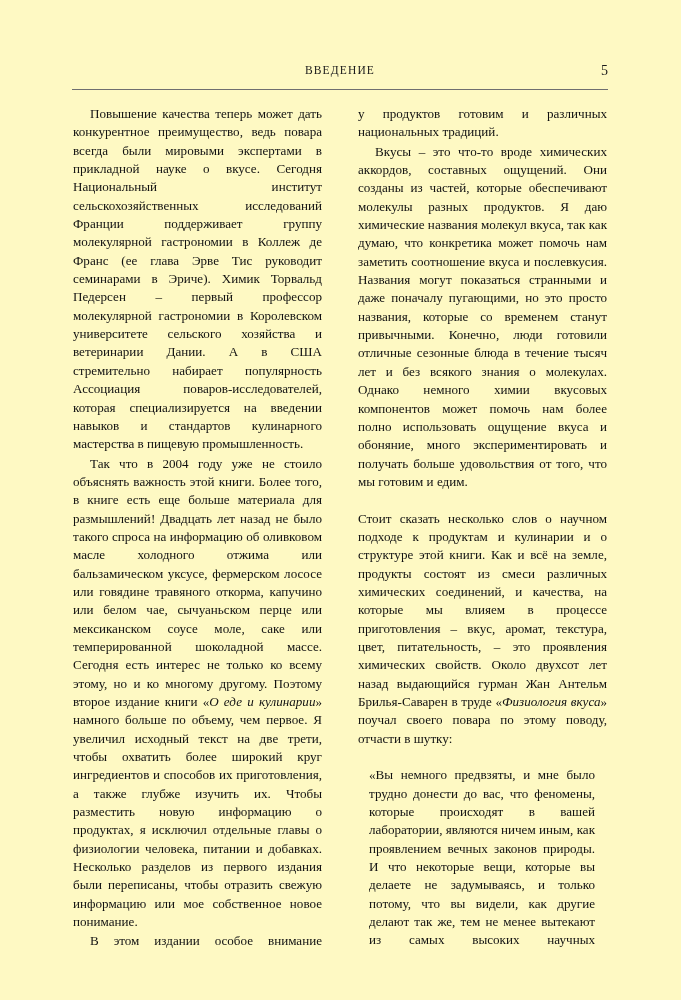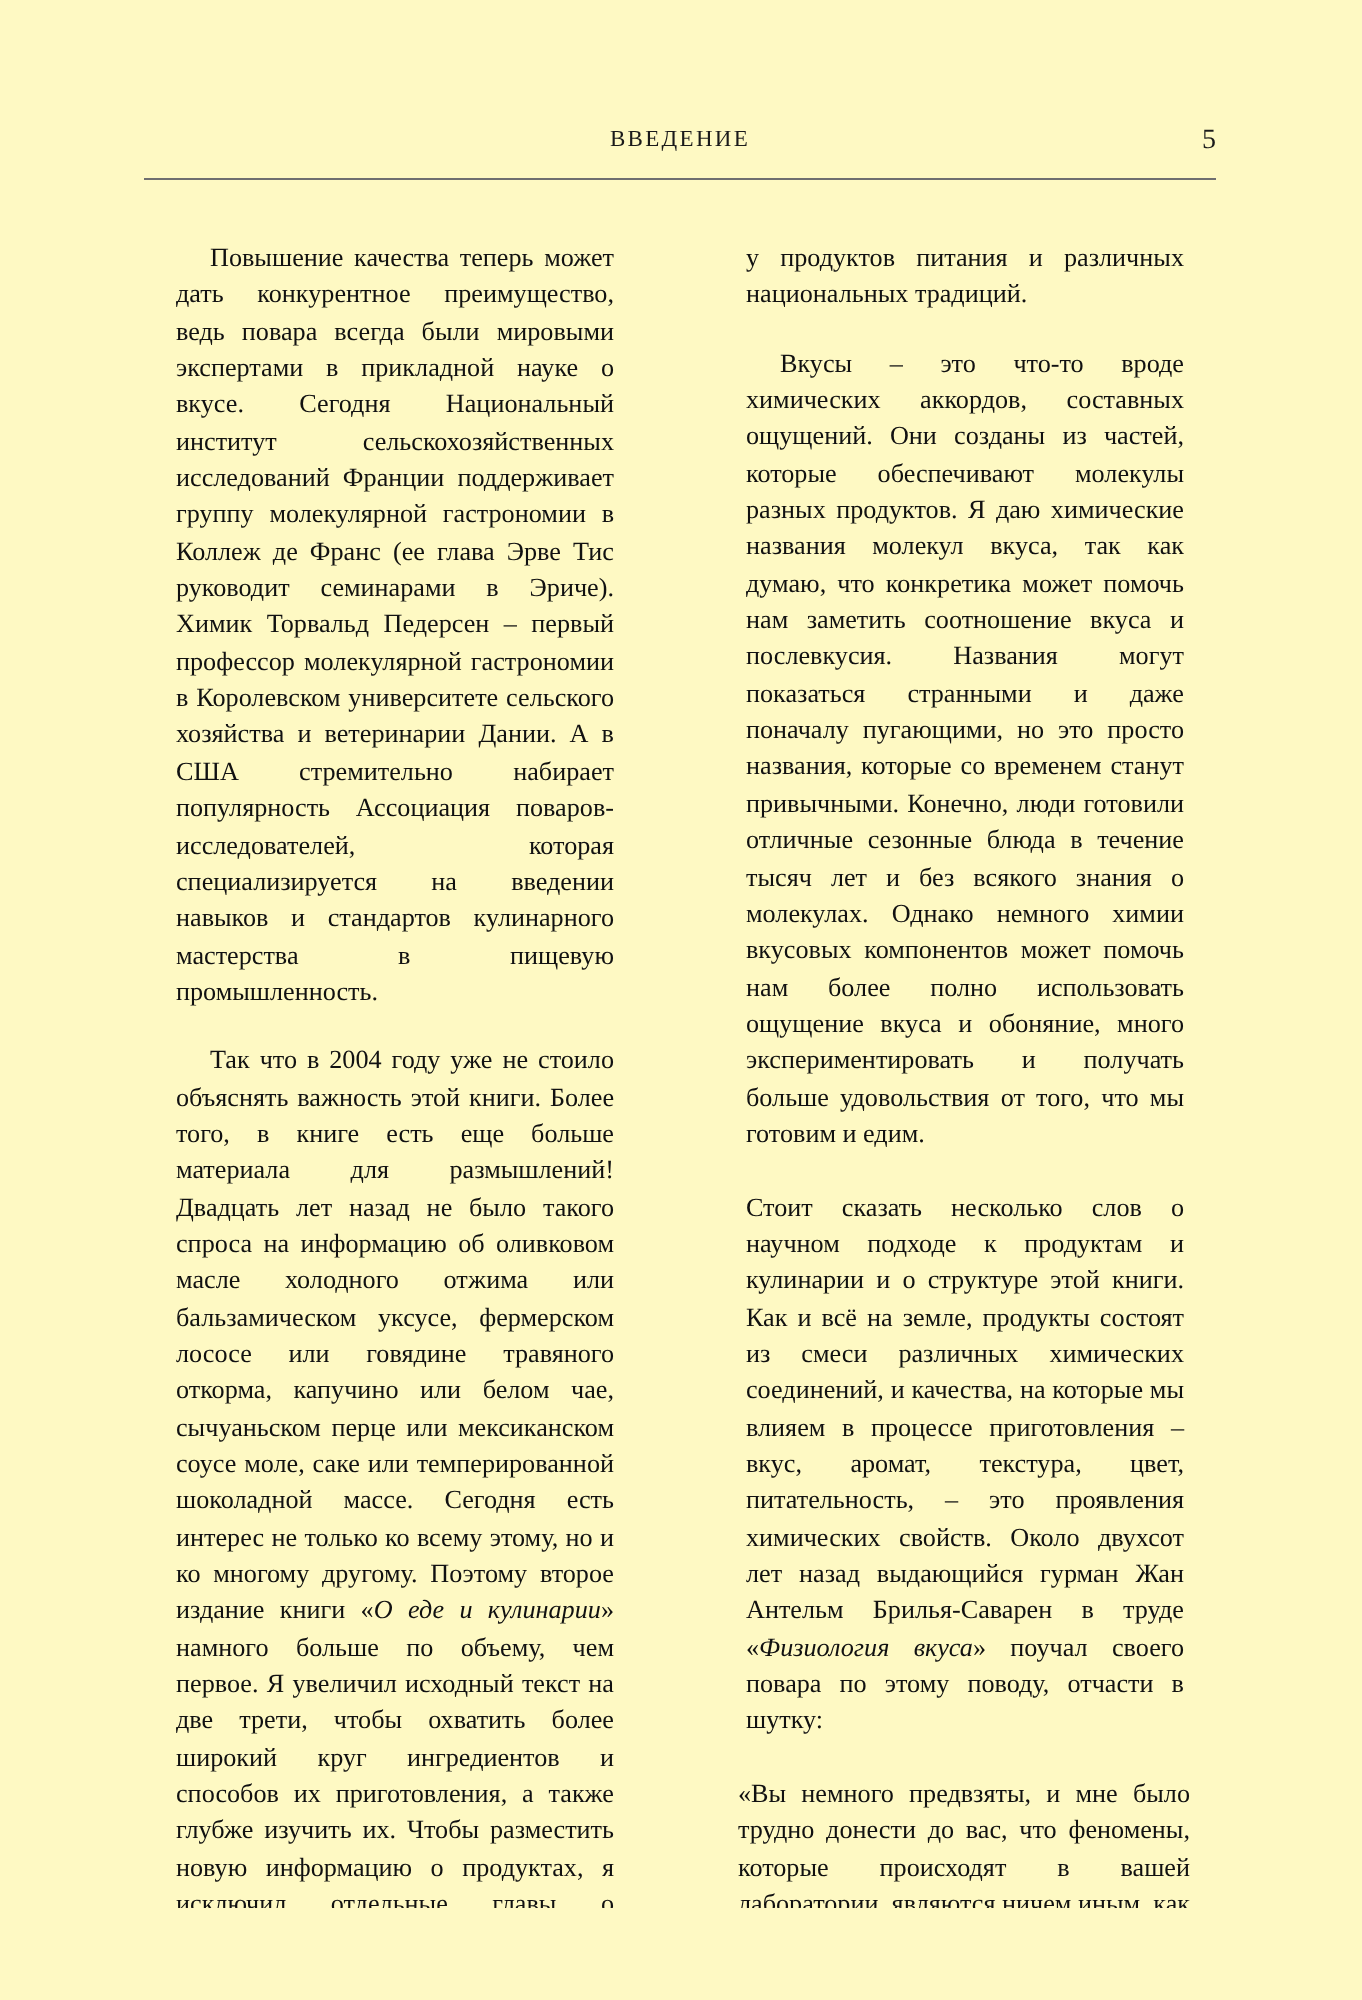--- a/index.html
+++ b/index.html
@@ -67,21 +67,21 @@
     flex-direction: row;
     justify-content: space-between;
   }
   .col {
     width: 251px;
     height: 850px;
     overflow: hidden;
   }
 
   p.body {
-    margin: 16px;
+    margin: 1px;
     text-align: justify;
     text-justify: inter-word;
     font-size: 13.1px;
     line-height: 18.35px;
     text-indent: 17px;
     hyphens: manual;
     color: #111111;
   }
   p.body.noindent {
     text-indent: 0;
@@ -115,21 +115,21 @@
 
   <div class="columns">
 
     <div class="col">
       <p class="body">Повышение качества теперь может дать конкурентное преимущество, ведь повара всегда были мировыми экспертами в прикладной науке о вкусе. Сегодня Национальный институт сельскохозяйственных исследований Франции поддерживает группу молекулярной гастрономии в Коллеж де Франс (ее глава Эрве Тис руководит семинарами в Эриче). Химик Торвальд Педерсен – первый профессор молекулярной гастрономии в Королевском университете сельского хозяйства и ветеринарии Дании. А в США стремительно набирает популярность Ассоциация поваров-исследователей, которая специализируется на введении навыков и стандартов кулинарного мастерства в пищевую промышленность.</p>
       <p class="body" id="lp2">Так что в 2004 году уже не стоило объяснять важность этой книги. Более того, в книге есть еще больше материала для размышлений! Двадцать лет назад не было такого спроса на информацию об оливковом масле холодного отжима или бальзамическом уксусе, фермерском лососе или говядине травяного откорма, капучино или белом чае, сычуаньском перце или мексиканском соусе моле, саке или темперированной шоколадной массе. Сегодня есть интерес не только ко всему этому, но и ко многому другому. Поэтому второе издание книги «<em>О еде и кулинарии</em>» намного больше по объему, чем первое. Я увеличил исходный текст на две трети, чтобы охватить более широкий круг ингредиентов и способов их приготовления, а также глубже изучить их. Чтобы разместить новую информацию о продуктах, я исключил отдельные главы о физиологии человека, питании и добавках. Несколько разделов из первого издания были переписаны, чтобы отразить свежую информацию или мое собственное новое понимание.</p>
       <p class="body">В этом издании особое внимание уделяется двум конкретным аспектам еды. Первый – разнообразие ингредиентов и способов их приготовления. Сегодня у нас есть возможность попробовать продукты со всего мира. А в старых кулинарных книгах вполне могут найтись забытые, но интересные кулинарные идеи. Я старался дать по крайней мере краткое описание всего диапазона возможностей, который есть</p>
     </div>
 
     <div class="col">
-      <p class="body noindent">у продуктов питания и различных национальных традиций.</p>
+      <p class="body noindent">у продуктов готовим и различных национальных традиций.</p>
       <p class="body">Вкусы – это что-то вроде химических аккордов, составных ощущений. Они созданы из частей, которые обеспечивают молекулы разных продуктов. Я даю химические названия молекул вкуса, так как думаю, что конкретика может помочь нам заметить соотношение вкуса и послевкусия. Названия могут показаться странными и даже поначалу пугающими, но это просто названия, которые со временем станут привычными. Конечно, люди готовили отличные сезонные блюда в течение тысяч лет и без всякого знания о молекулах. Однако немного химии вкусовых компонентов может помочь нам более полно использовать ощущение вкуса и обоняние, много экспериментировать и получать больше удовольствия от того, что мы готовим и едим.</p>
       <p class="body noindent spaced-before" id="rp-science">Стоит сказать несколько слов о научном подходе к продуктам и кулинарии и о структуре этой книги. Как и всё на земле, продукты состоят из смеси различных химических соединений, и качества, на которые мы влияем в процессе приготовления – вкус, аромат, текстура, цвет, питательность, – это проявления химических свойств. Около двухсот лет назад выдающийся гурман Жан Антельм Брилья-Саварен в труде «<em>Физиология вкуса</em>» поучал своего повара по этому поводу, отчасти в шутку:</p>
       <blockquote class="quote">«Вы немного предвзяты, и мне было трудно донести до вас, что феномены, которые происходят в вашей лаборатории, являются ничем иным, как проявлением вечных законов природы. И что некоторые вещи, которые вы делаете не задумываясь, и только потому, что вы видели, как другие делают так же, тем не менее вытекают из самых высоких научных принципов».</blockquote>
 
     </div>
 
   </div>
 </div>
 
 </body></html>

